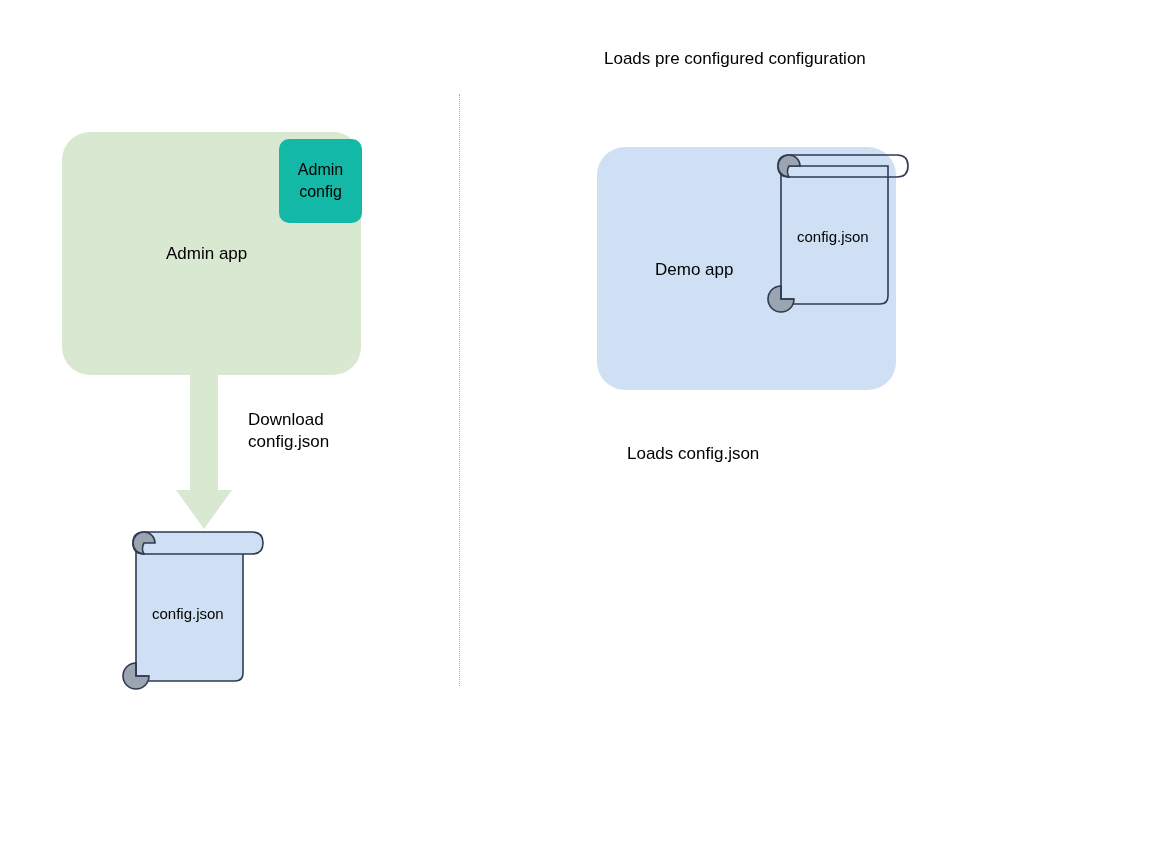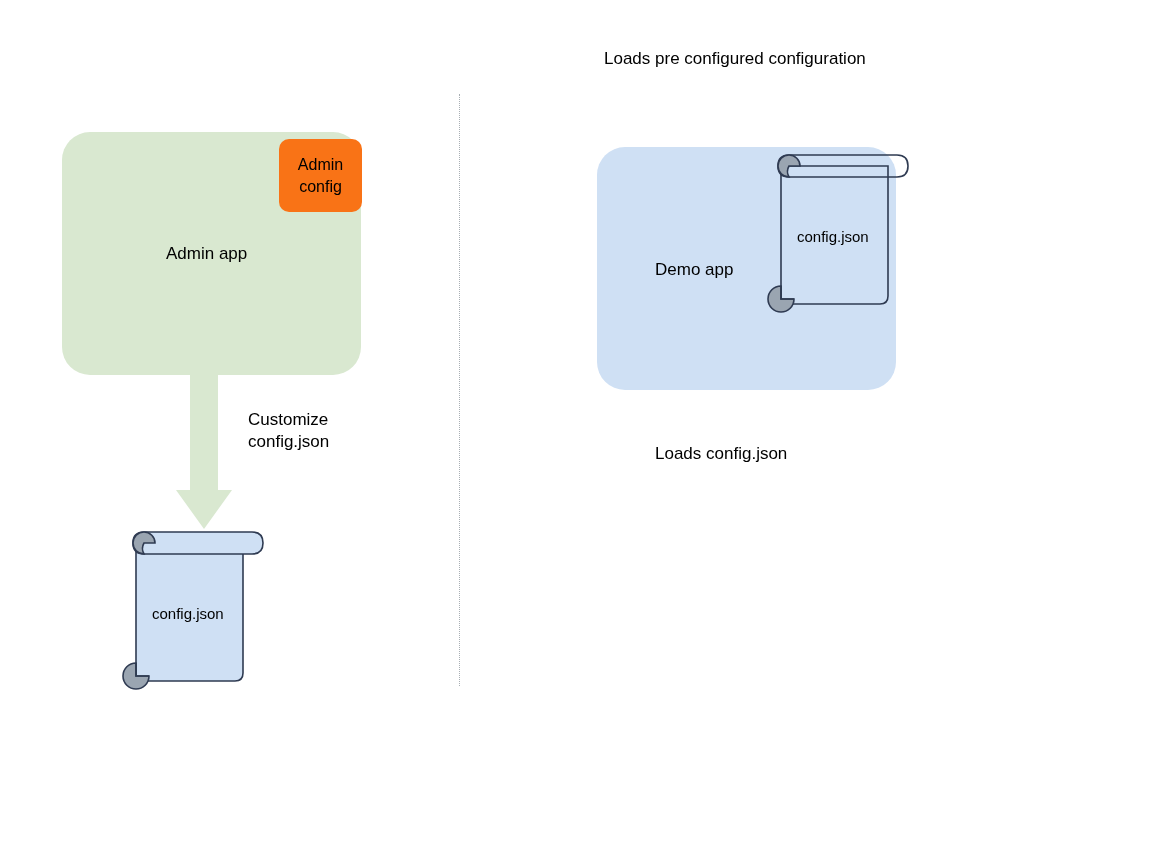--- a/index.html
+++ b/index.html
@@ -72,22 +72,22 @@
   }
   #admin-app-label { left: 166px; top: 244px; text-align: right; }
   #demo-app-label  { left: 655px; top: 260px; }
 
   
   #admin-panel {
     position: absolute;
     left: 279px;
     top: 139px;
     width: 83px;
-    height: 73px;
-    background: #f97316;
+    height: 84px;
+    background: #14b8a6;
     border-radius: 10px;
     display: flex;
     align-items: center;
     justify-content: center;
     text-align: center;
   }
   #admin-panel .chip-text {
     font-size: 16px;
     line-height: 22px;
     color: #000000;
@@ -133,21 +133,21 @@
     line-height: 18px;
     white-space: nowrap;
     color: #000000;
   }
   #config-doc-left-label  { left: 152px; top: 605px; }
   #config-doc-right-label { left: 797px; top: 228px; }
 
   
   #loads-caption {
     position: absolute;
-    left: 655px;
+    left: 627px;
     top: 444px;
     font-size: 17px;
     line-height: 20px;
     white-space: nowrap;
     color: #000000;
   }
 </style>
 </head>
 <body>
 
@@ -167,21 +167,21 @@
       <span>Admin</span><br>
       <span>config</span>
     </div>
   </div>
 
   <svg id="download-arrow" viewBox="0 0 66 160">
     <path d="M 18 0 L 46 0 L 46 118 L 60 118 L 32 157 L 4 118 L 18 118 Z" fill="#d9e8d0"></path>
   </svg>
 
   <div id="arrow-label">
-    <span>Customize</span><br>
+    <span>Download</span><br>
     <span>config.json</span>
   </div>
 
   <svg class="scroll-doc" id="config-doc-left" viewBox="0 0 150 163">
 
     <path d="M 16 16 L 123 16 L 123 146 Q 123 154 115 154 L 16 154 Z" fill="#cfe0f4" stroke="#2f3b52" stroke-width="1.6"></path>
 
     <path d="M 24 5 L 132 5 Q 143 5 143 16 Q 143 27 132 27 L 24 27
              Q 13 27 13 16 Q 13 5 24 5 Z" fill="#cfe0f4" stroke="#2f3b52" stroke-width="1.6"></path>
 

